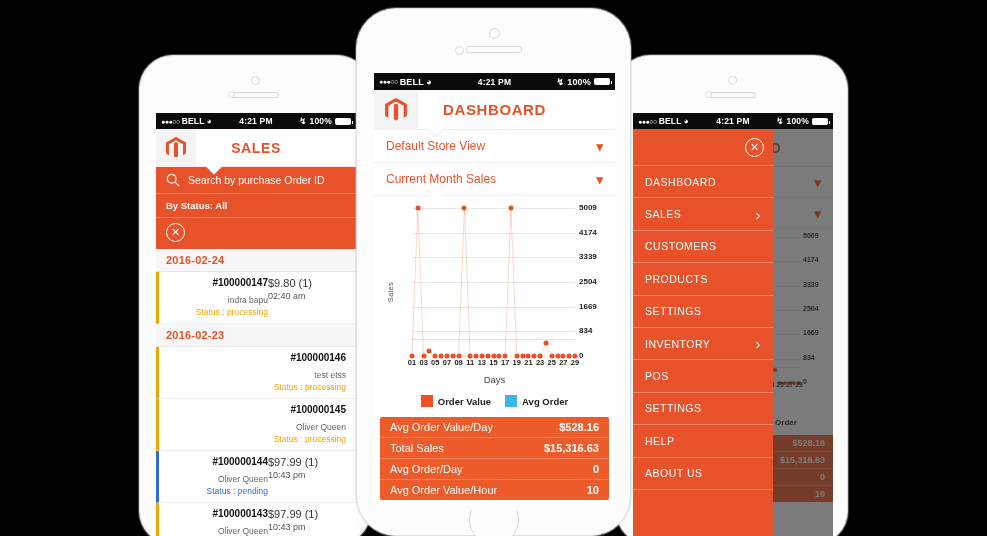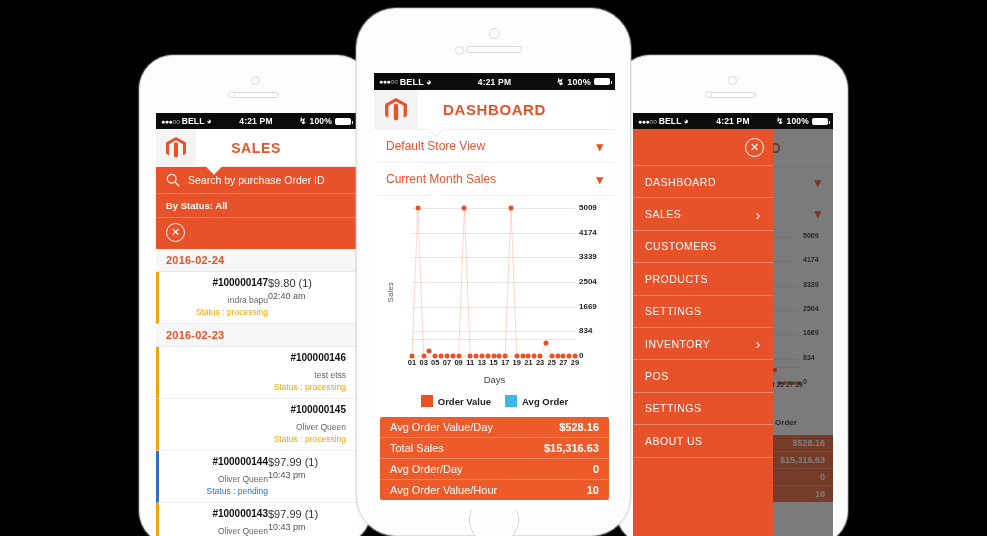--- a/index.html
+++ b/index.html
@@ -452,20 +452,23 @@
               <span class="mlbl">INVENTORY</span>
               <span class="chev-r">›</span>
             </div>
             <div class="menu-item">
               <span class="mlbl">POS</span>
             </div>
             <div class="menu-item">
               <span class="mlbl">SETTINGS</span>
             </div>
             <div class="menu-item">
+              <span class="mlbl">HELP</span>
+            </div>
+            <div class="menu-item">
               <span class="mlbl">ABOUT US</span>
             </div>
           </div>
       </div>
     </div>
   </div>
 
   <div class="phone" style="left:356px; top:8px; width:275px; height:528px; border-radius:40px;">
     <div class="speaker" style="top:37px; width:56px; height:7px;"></div>
     <div class="cam" style="left:50%; margin-left:-5px; top:19px; width:11px; height:11px;"></div>

